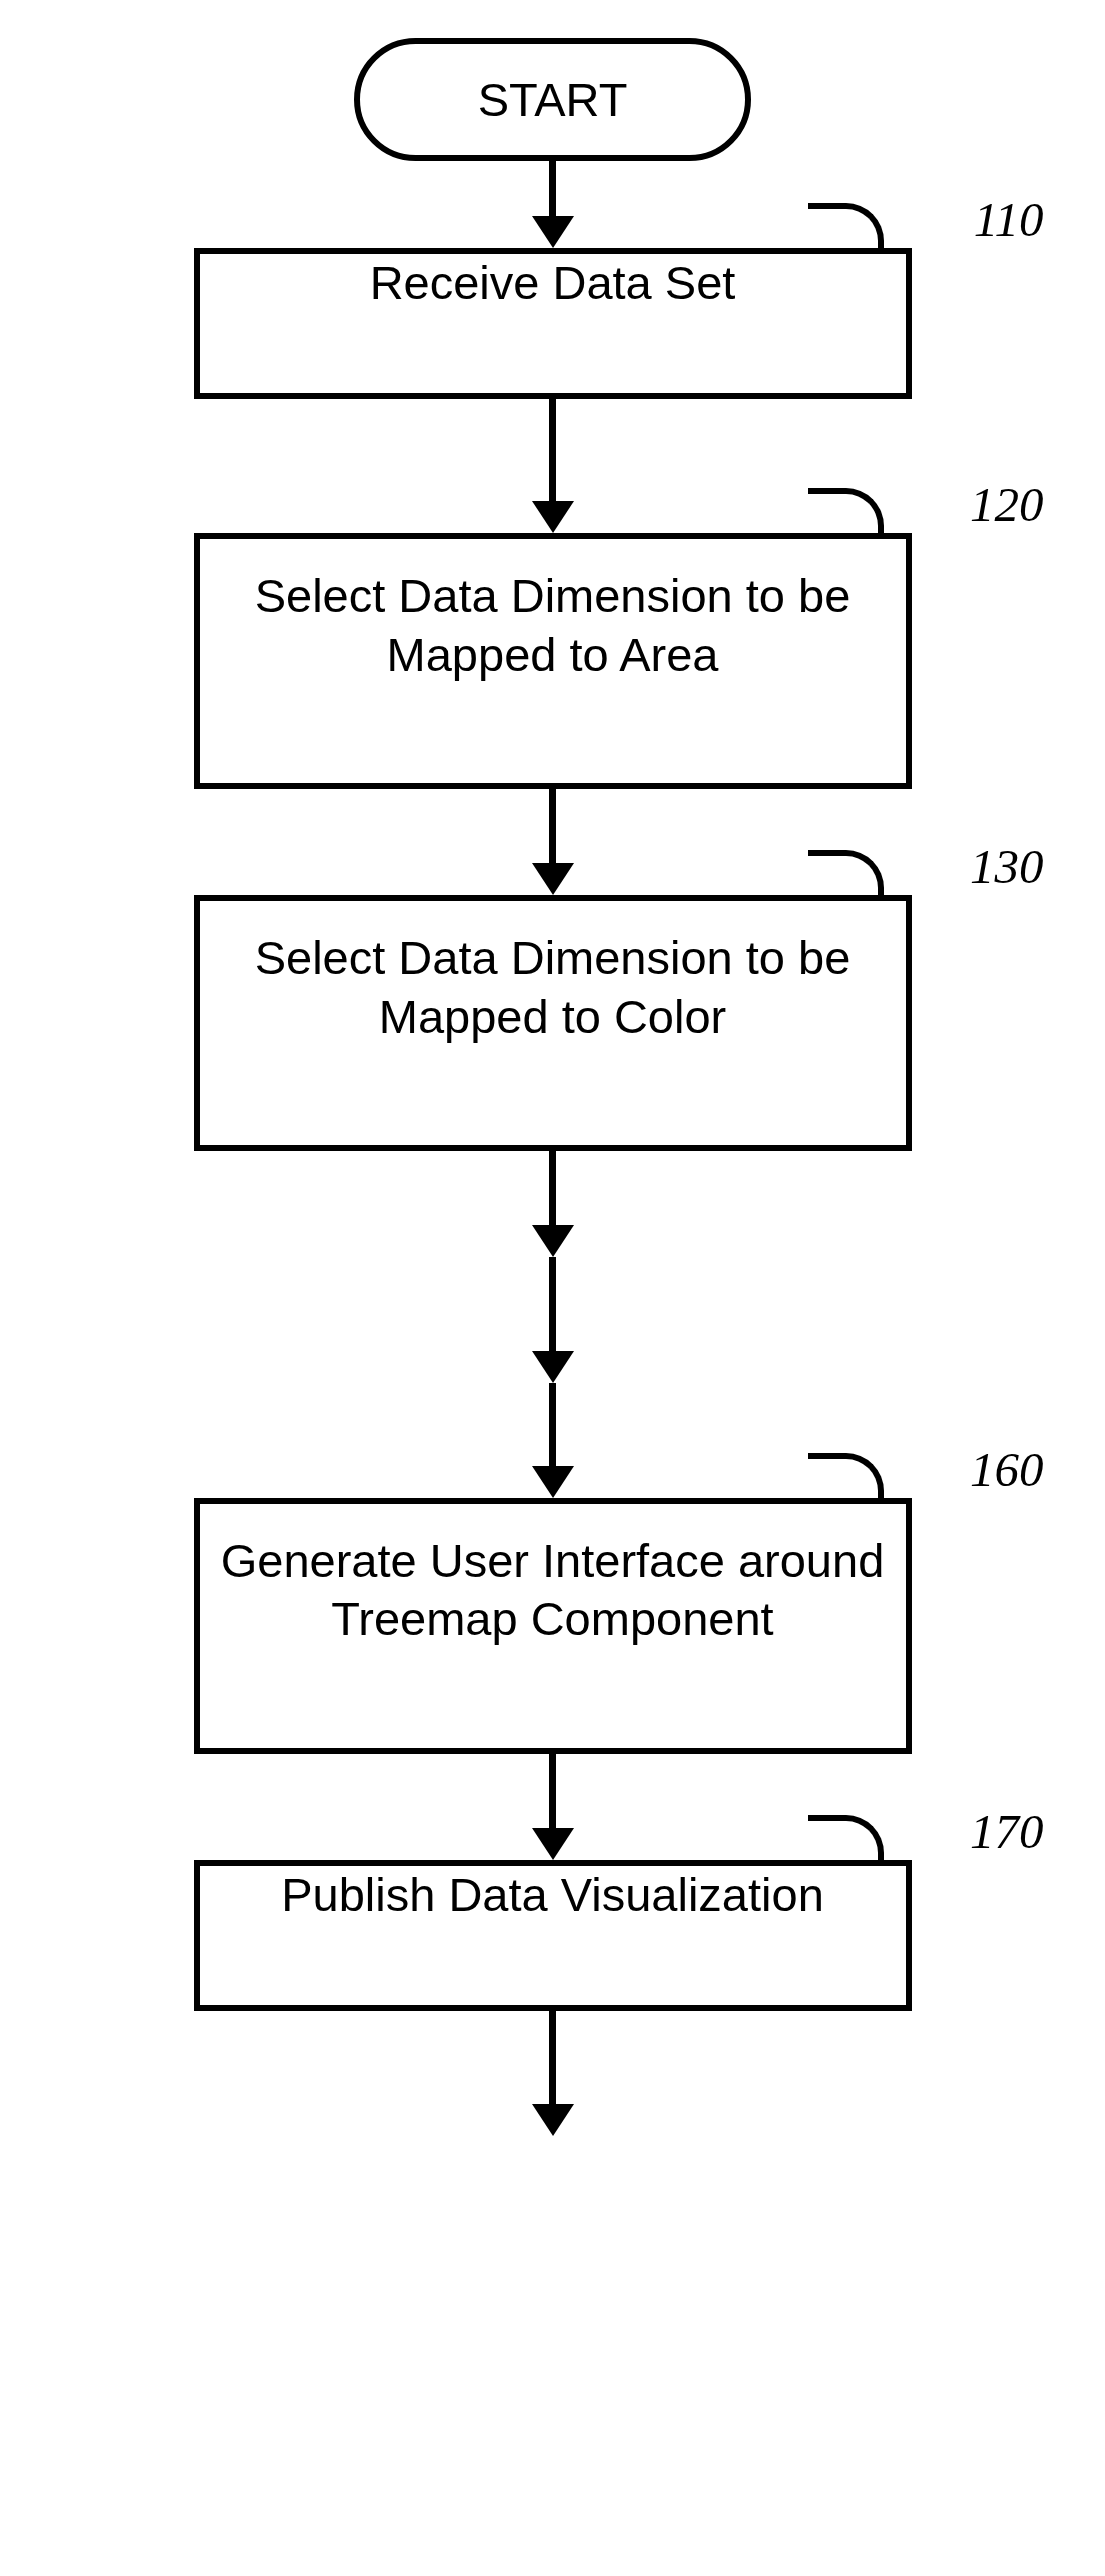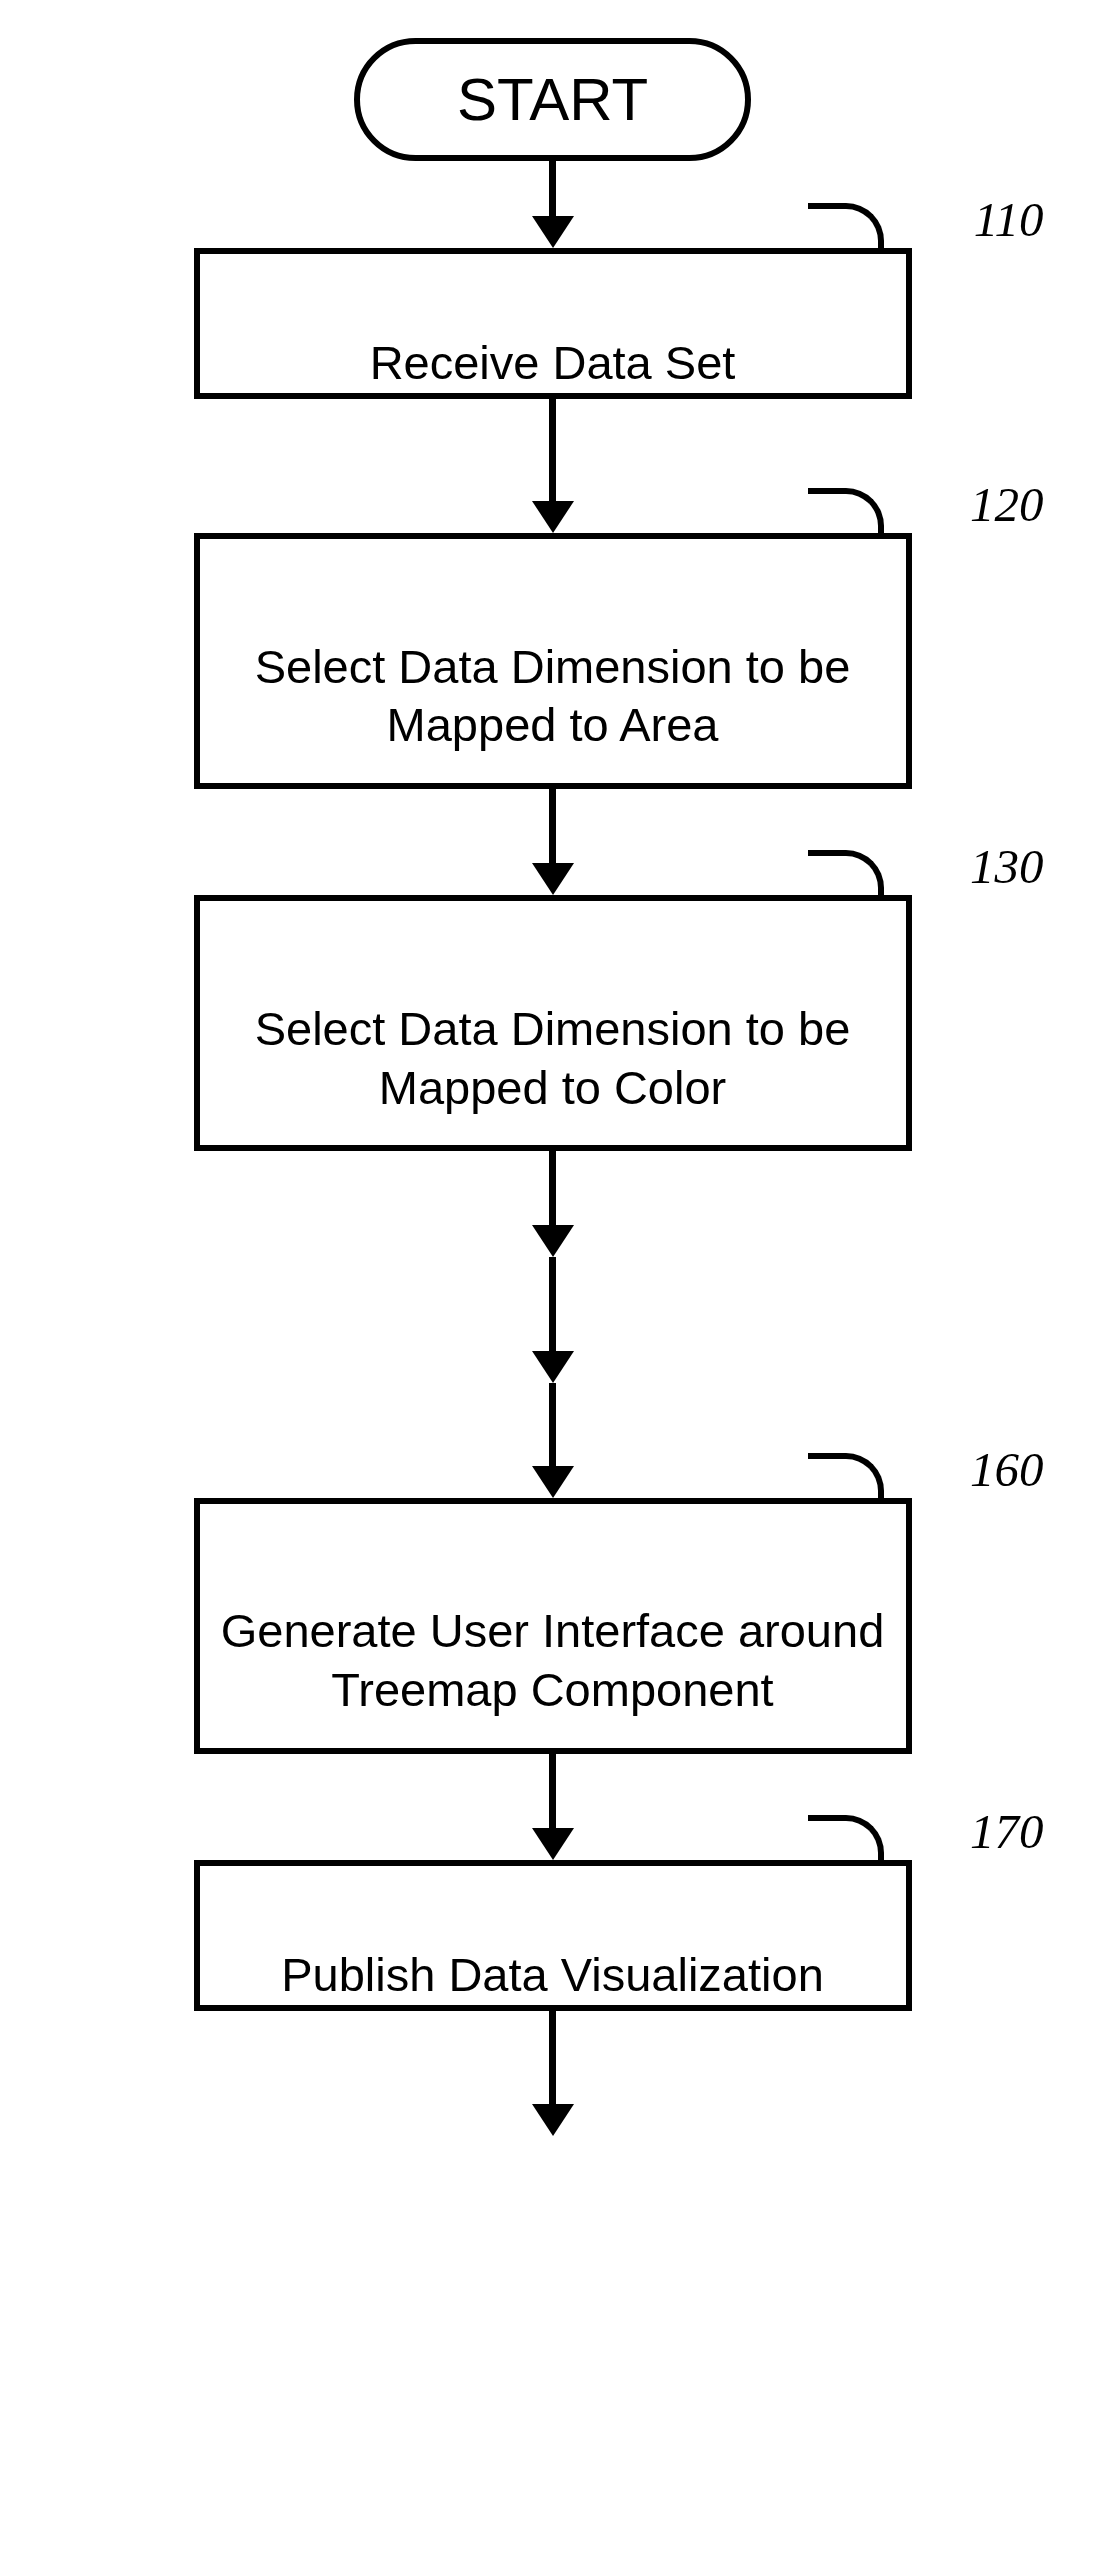--- a/index.html
+++ b/index.html
@@ -20,35 +20,35 @@
     align-items: center;
   }
   .terminator {
     width: 397px;
     height: 123px;
     border: 6.6px solid #000;
     border-radius: 66px;
     display: flex;
     align-items: center;
     justify-content: center;
-    font-size: 60px;
+    font-size: 47px;
     background: #fff;
   }
   .step-wrap {
     position: relative;
     display: flex;
     flex-direction: column;
     align-items: center;
   }
   .process {
     width: 718px;
     border: 6.6px solid #000;
     background: #fff;
     display: flex;
-    align-items: flex-end;
+    align-items: flex-start;
     justify-content: center;
     text-align: center;
     font-size: 47px;
     line-height: 1.25;
     padding: 28px 19px;
   }
   .process.single { height: 151px; padding: 0 19px; }
   .process.double { height: 256px; }
   .arrow-segment {
     display: flex;

